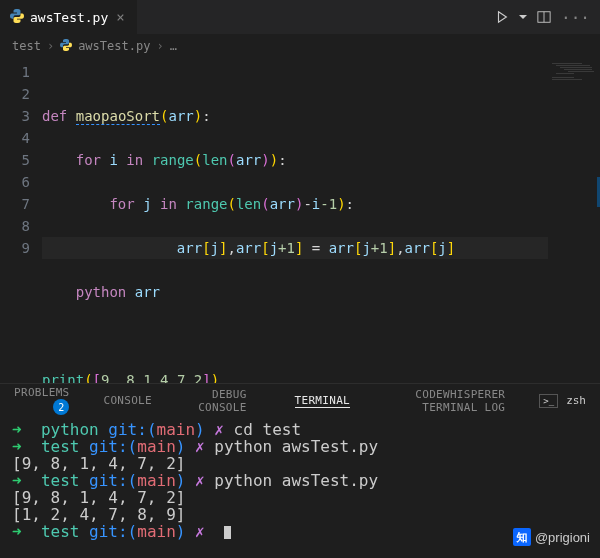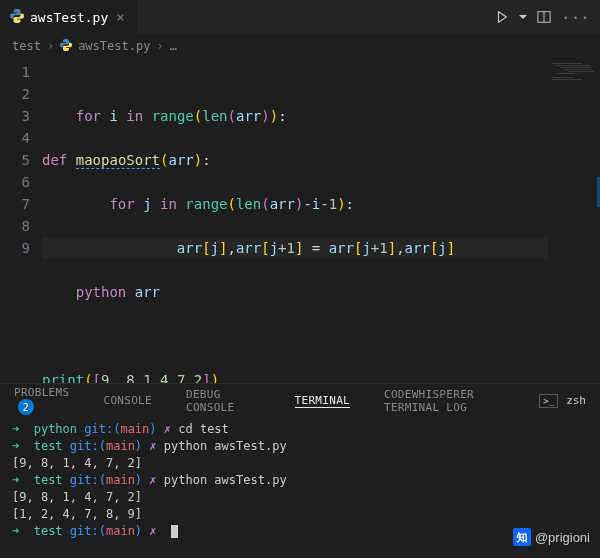--- a/index.html
+++ b/index.html
@@ -120,20 +120,21 @@
   background: #1e1e1e;
 }
 .panel-tabs {
   display: flex;
   align-items: center;
   height: 33px;
   gap: 34px;
   padding: 0 14px;
   color: #888;
   font-size: 11px;
+  text-align: right;
 }
 .panel-tab { cursor: pointer; letter-spacing: 0.3px;}
 .panel-tab.active { color: #e7e7e7; border-bottom: 1px solid #e7e7e7; padding-bottom: 0; margin-left: 14px; }
 .badge {
   display: inline-flex;
   align-items: center;
   justify-content: center;
   background: #0078d4;
   color: #fff;
   border-radius: 10px;
@@ -151,21 +152,21 @@
   color: #ccc;
   font-size: 11px;
 }
 .panel-right .box {
   border: 1px solid #555;
   padding: 1px 3px;
   font-size: 9px;
 }
 .terminal {
   padding: 4px 12px;
-  font-size: 12px;
+  font-size: 16px;
   line-height: 17px;
   color: #ccc;
 }
 .term-line { white-space: pre; }
 .t-arrow { color: #2ecc71; }
 .t-path { color: #4ec9b0; }
 .t-git { color: #3794ff; }
 .t-branch { color: #e06c75; }
 .t-x { color: #c678dd; }
 .t-cmd { color: #ccc; }
@@ -249,22 +250,22 @@
     <div>3</div>
     <div>4</div>
     <div>5</div>
     <div>6</div>
     <div>7</div>
     <div>8</div>
     <div>9</div>
   </div>
   <div class="code">
     <div class="current-line" style="top:180px"></div>
+<div><span class="kw">def</span> <span class="fn squiggle">maopaoSort</span><span class="paren1">(</span><span class="var">arr</span><span class="paren1">)</span><span class="punc">:</span></div>
 <div>    <span class="kw">for</span> <span class="var">i</span> <span class="kw">in</span> <span class="builtin">range</span><span class="paren1">(</span><span class="builtin">len</span><span class="paren2">(</span><span class="var">arr</span><span class="paren2">)</span><span class="paren1">)</span><span class="punc">:</span></div>
-<div><span class="kw">def</span> <span class="fn squiggle">maopaoSort</span><span class="paren1">(</span><span class="var">arr</span><span class="paren1">)</span><span class="punc">:</span></div>
 <div>        <span class="kw">for</span> <span class="var">j</span> <span class="kw">in</span> <span class="builtin">range</span><span class="paren1">(</span><span class="builtin">len</span><span class="paren2">(</span><span class="var">arr</span><span class="paren2">)</span><span class="op">-</span><span class="var">i</span><span class="num">-1</span><span class="paren1">)</span><span class="punc">:</span></div>
 <div>                <span class="var">arr</span><span class="paren1">[</span><span class="var">j</span><span class="paren1">]</span><span class="punc">,</span><span class="var">arr</span><span class="paren1">[</span><span class="var">j</span><span class="num">+1</span><span class="paren1">]</span> <span class="op">=</span> <span class="var">arr</span><span class="paren1">[</span><span class="var">j</span><span class="num">+1</span><span class="paren1">]</span><span class="punc">,</span><span class="var">arr</span><span class="paren1">[</span><span class="var">j</span><span class="paren1">]</span></div>
 <div>    <span class="kw">python</span> <span class="var">arr</span></div>
 <div>&nbsp;</div>
 <div><span class="builtin">print</span><span class="paren1">(</span><span class="paren2 squiggle">[</span><span class="num squiggle">9, 8,1,4,7,2</span><span class="paren2 squiggle">]</span><span class="paren1">)</span></div>
 <div><span class="builtin">print</span><span class="paren1">(</span><span class="fn squiggle">maopaoSort</span><span class="paren2">(</span><span class="paren3 squiggle">[</span><span class="num squiggle">9, 8,1,4,7,2</span><span class="paren3 squiggle">]</span><span class="paren2">)</span><span class="paren1">)</span></div>
   </div>
   <div class="minimap">
     <div class="minimap-block" style="top:6px;left:4px;width:30px"></div>
     <div class="minimap-block" style="top:8px;left:8px;width:34px"></div>

